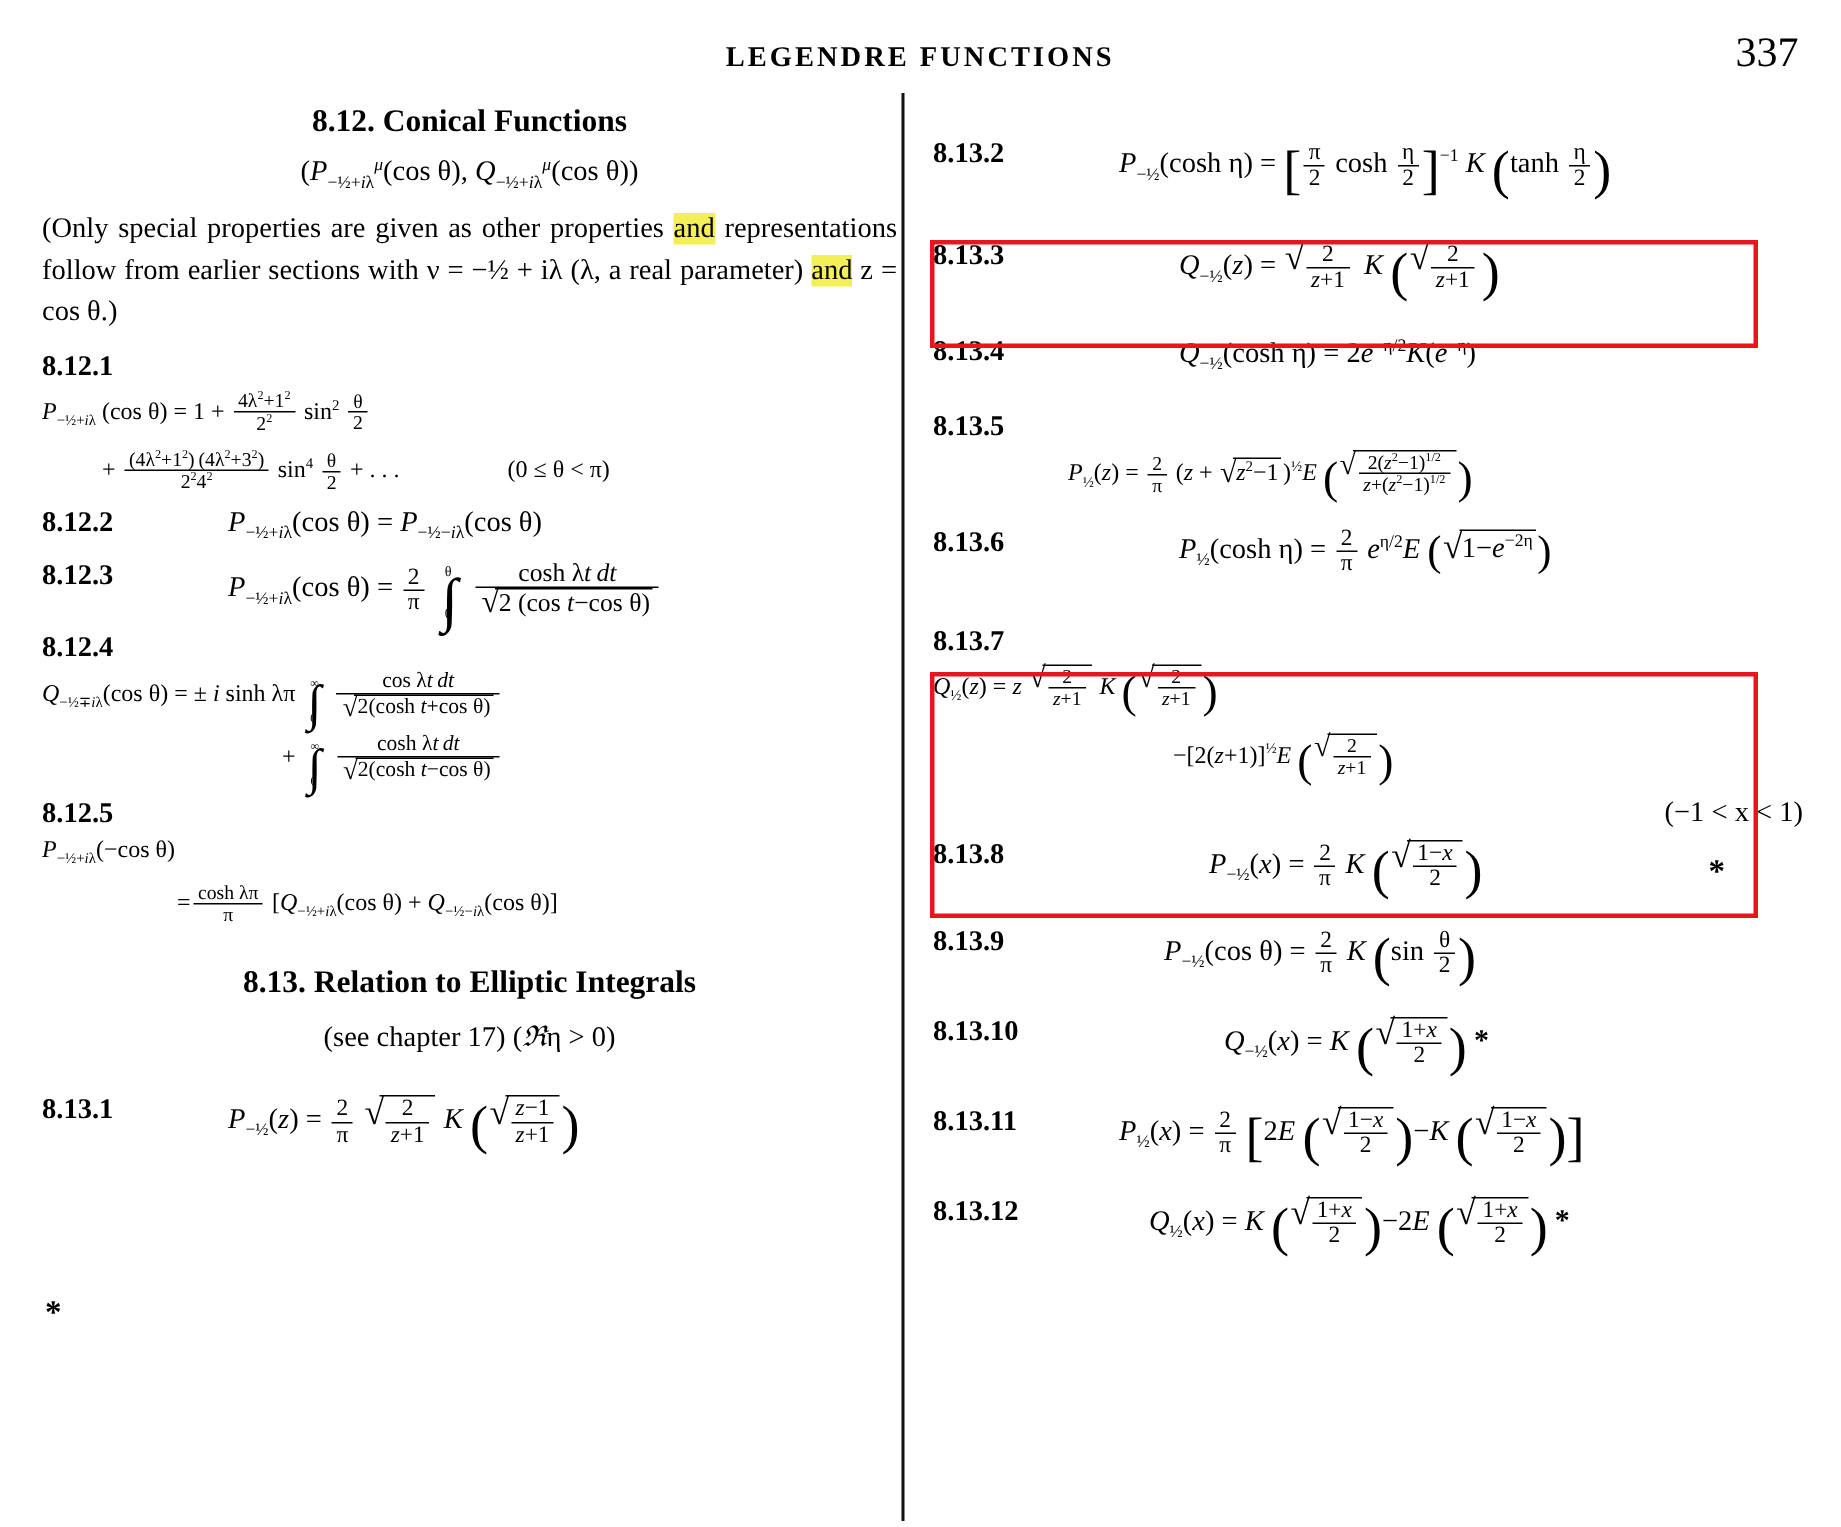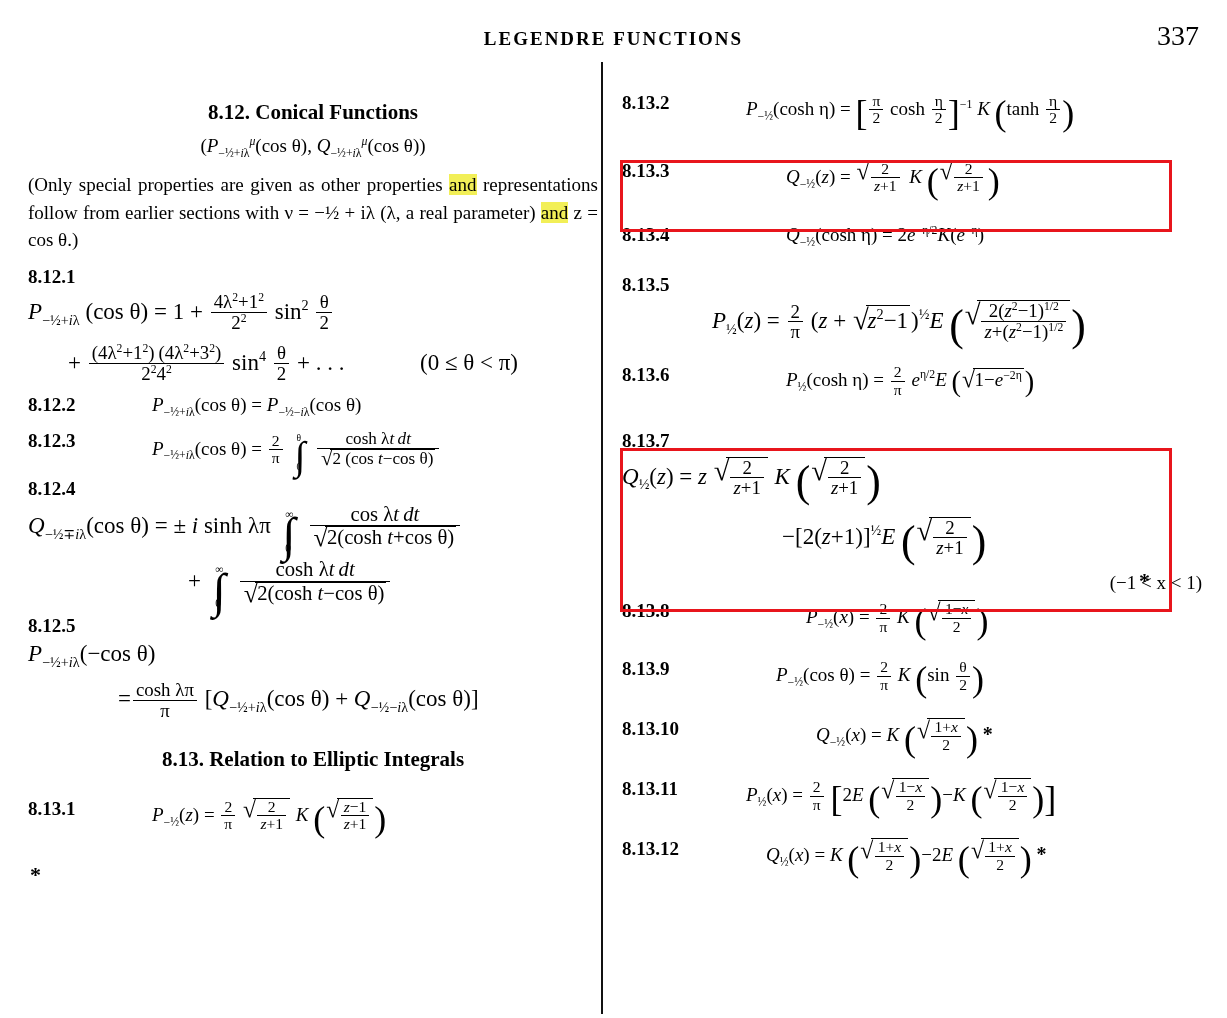--- a/index.html
+++ b/index.html
@@ -42,21 +42,20 @@
     font-size: 28px;
   }
   
   .col {
     position: absolute;
     top: 64px;
   }
   .col-left {
     left: 28px;
     width: 570px;
-    margin-top: 32px;
   }
   .col-right {
     left: 622px;
     width: 580px;
   }
   .divider {
     position: absolute;
     left: 601px;
     top: 62px;
     width: 2px;
@@ -91,21 +90,21 @@
     display: flex;
     align-items: flex-start;
     margin: 10px 0;
     font-size: 19px;
     gap: 28px;
   }
   .row .eqnum { min-width: 96px; flex: 0 0 auto; }
   .row .body { flex: 1 1 auto; }
   .blockeq {
     margin: 4px 0 10px 0;
-    font-size: 23px;
+    font-size: 16px;
   }
   .indent1 { padding-left: 40px; }
   .indent2 { padding-left: 90px; }
   .indent3 { padding-left: 160px; }
   .right-tail { text-align: right; }
   
   .mi { font-style: italic; }
   .frac {
     display: inline-block;
     vertical-align: -0.55em;
@@ -250,20 +249,23 @@
         <span class="mi">P</span><sub>−½+<span class="mi">i</span>λ</sub>(−cos&nbsp;θ)
       </div>
       <div class="blockeq indent2">
         =<span class="frac"><span class="num">cosh&nbsp;λπ</span><span class="den">π</span></span>
         [<span class="mi">Q</span><sub>−½+<span class="mi">i</span>λ</sub>(cos&nbsp;θ) +
         <span class="mi">Q</span><sub>−½−<span class="mi">i</span>λ</sub>(cos&nbsp;θ)]
       </div>
     </div>
 
     <div class="sec-title" style="margin-top:26px">8.13. Relation to Elliptic Integrals</div>
+    <div class="sec-sub">
+      (see chapter 17) (<span style="font-family:'Liberation Serif',serif;font-style:italic">ℜ</span>η &gt; 0)
+    </div>
 
     <div class="row" style="margin-top:26px">
       <span class="eqnum">8.13.1</span>
       <span class="body">
         <span class="mi">P</span><sub>−½</sub>(<span class="mi">z</span>) =
         <span class="frac"><span class="num">2</span><span class="den">π</span></span>
         <span class="sqrt"><span class="rad"><span class="frac"><span class="num">2</span><span class="den"><span class="mi">z</span>+1</span></span></span></span>
         <span class="mi">K</span>
         <span class="bigger">(</span><span class="sqrt"><span class="rad"><span class="frac"><span class="num"><span class="mi">z</span>−1</span><span class="den"><span class="mi">z</span>+1</span></span></span></span><span class="bigger">)</span>
       </span>

